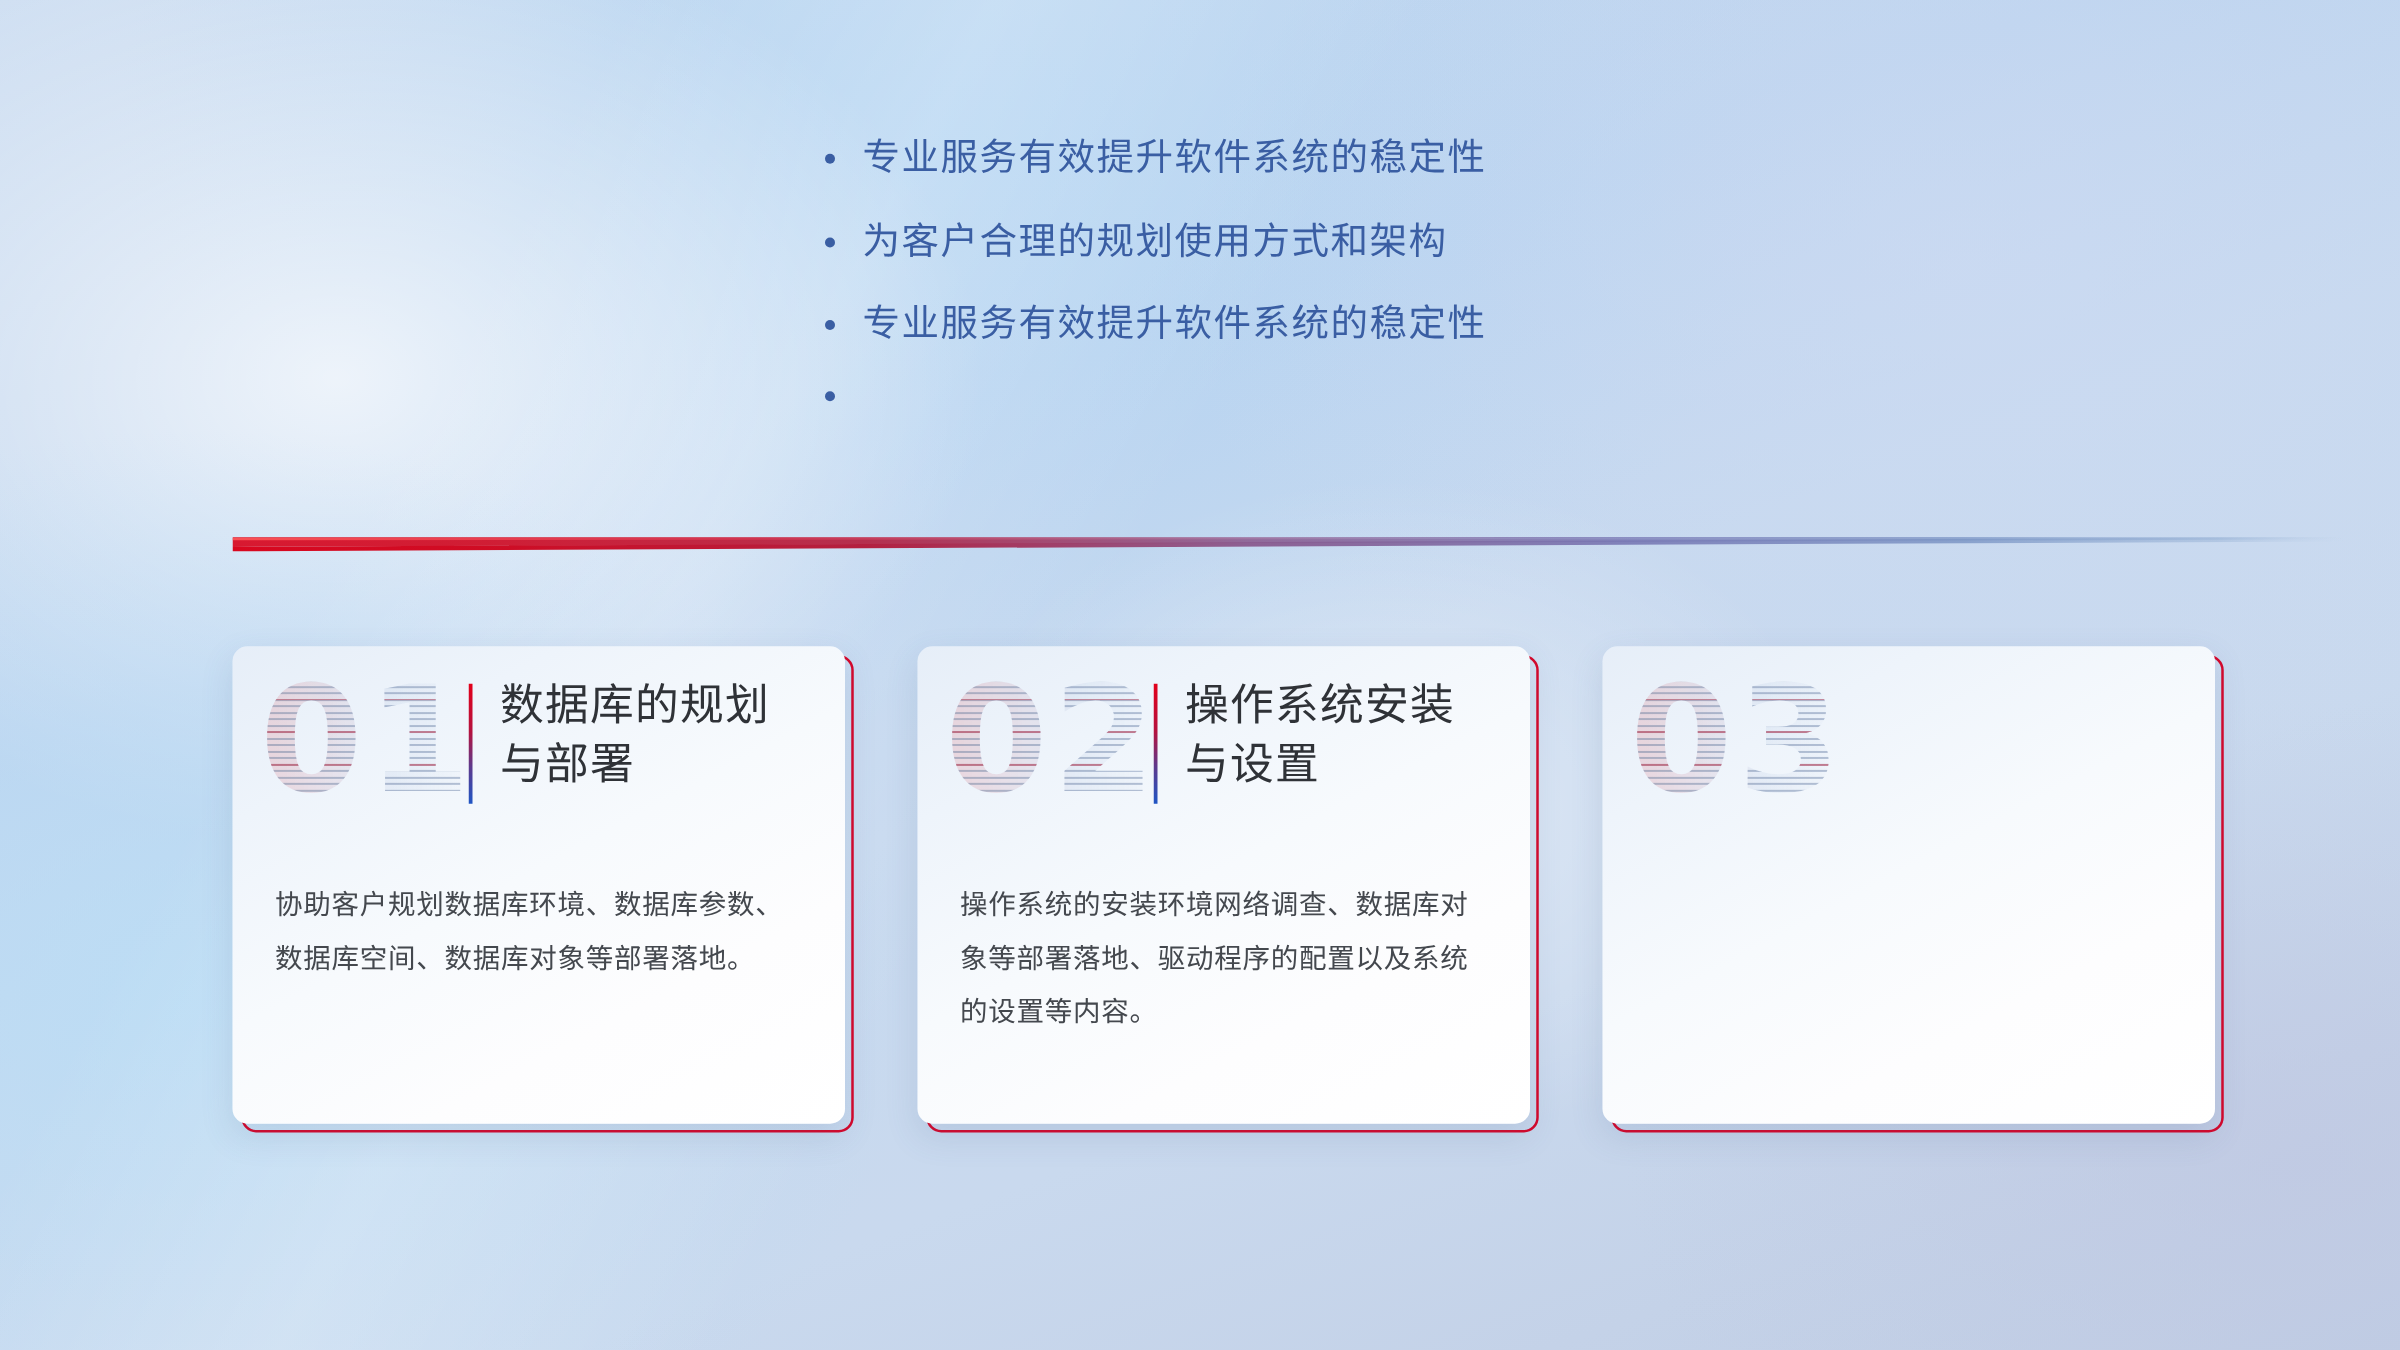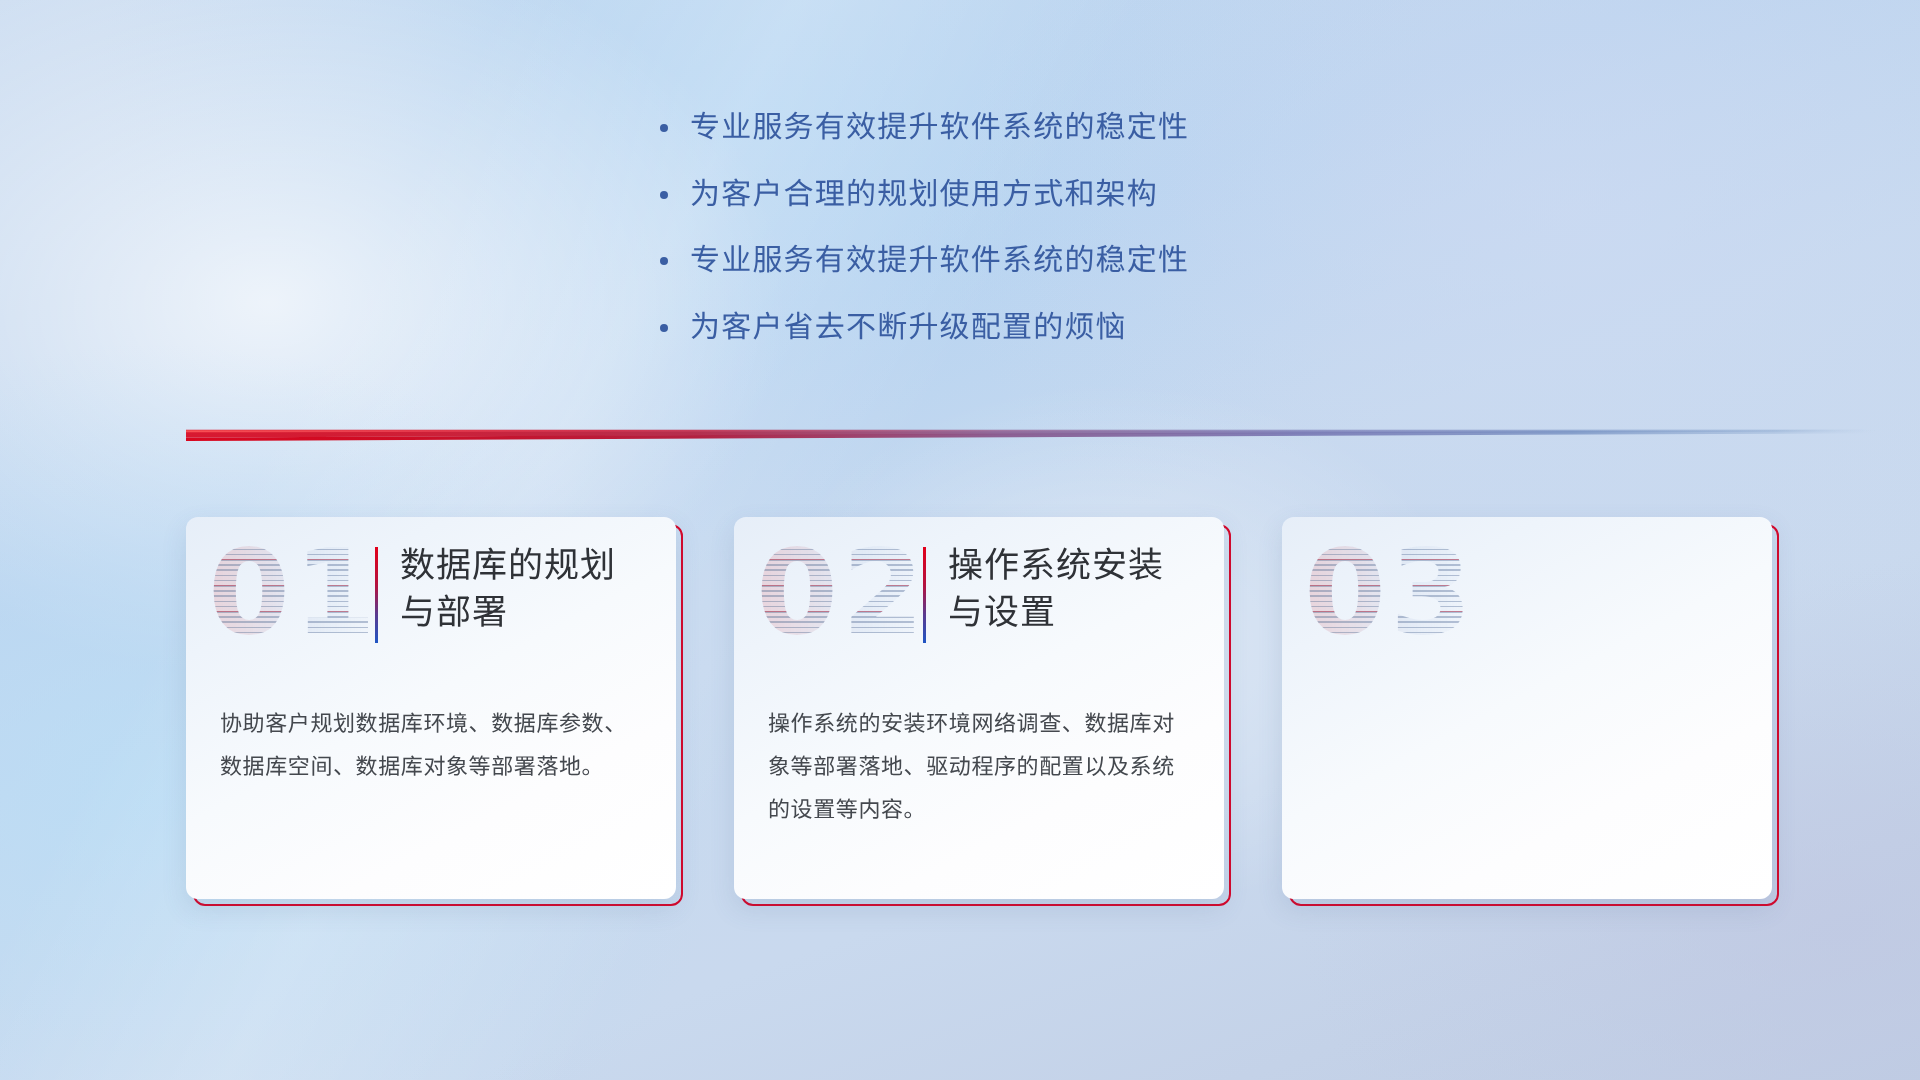--- a/index.html
+++ b/index.html
@@ -267,21 +267,20 @@
       <span class="bullet-text">为客户合理的规划使用方式和架构</span>
     </div>
 
     <div class="bullet-row">
       <span class="bullet-dot"></span>
       <span class="bullet-text">专业服务有效提升软件系统的稳定性</span>
     </div>
 
     <div class="bullet-row">
       <span class="bullet-dot"></span>
-      <span class="bullet-text">为客户省去不断升级配置的烦恼</span>
     </div>
 
   </div>
 
   <div class="divider">
     <svg viewBox="0 0 1690 22" preserveAspectRatio="none">
       <defs>
         <linearGradient id="divGrad" x1="0" y1="0" x2="1" y2="0">
           <stop offset="0%" stop-color="#d8071f" stop-opacity="1"></stop>
           <stop offset="12%" stop-color="#cf0c24" stop-opacity="1"></stop>

